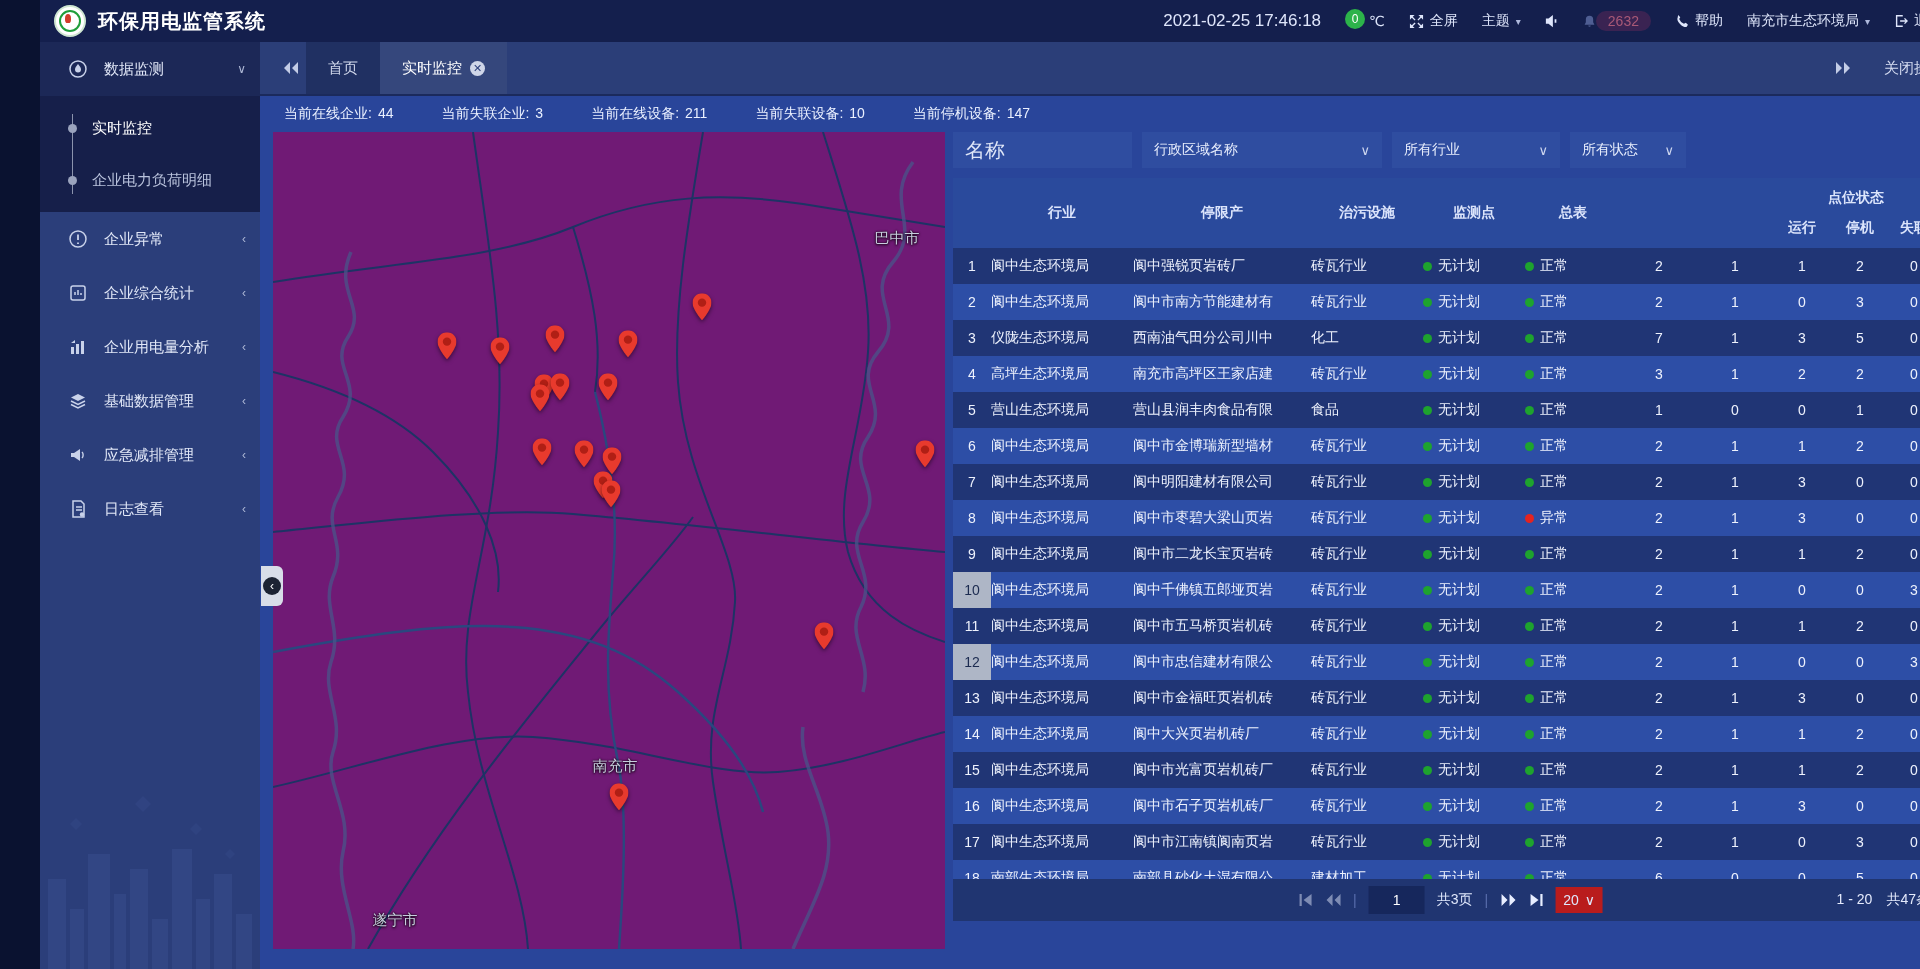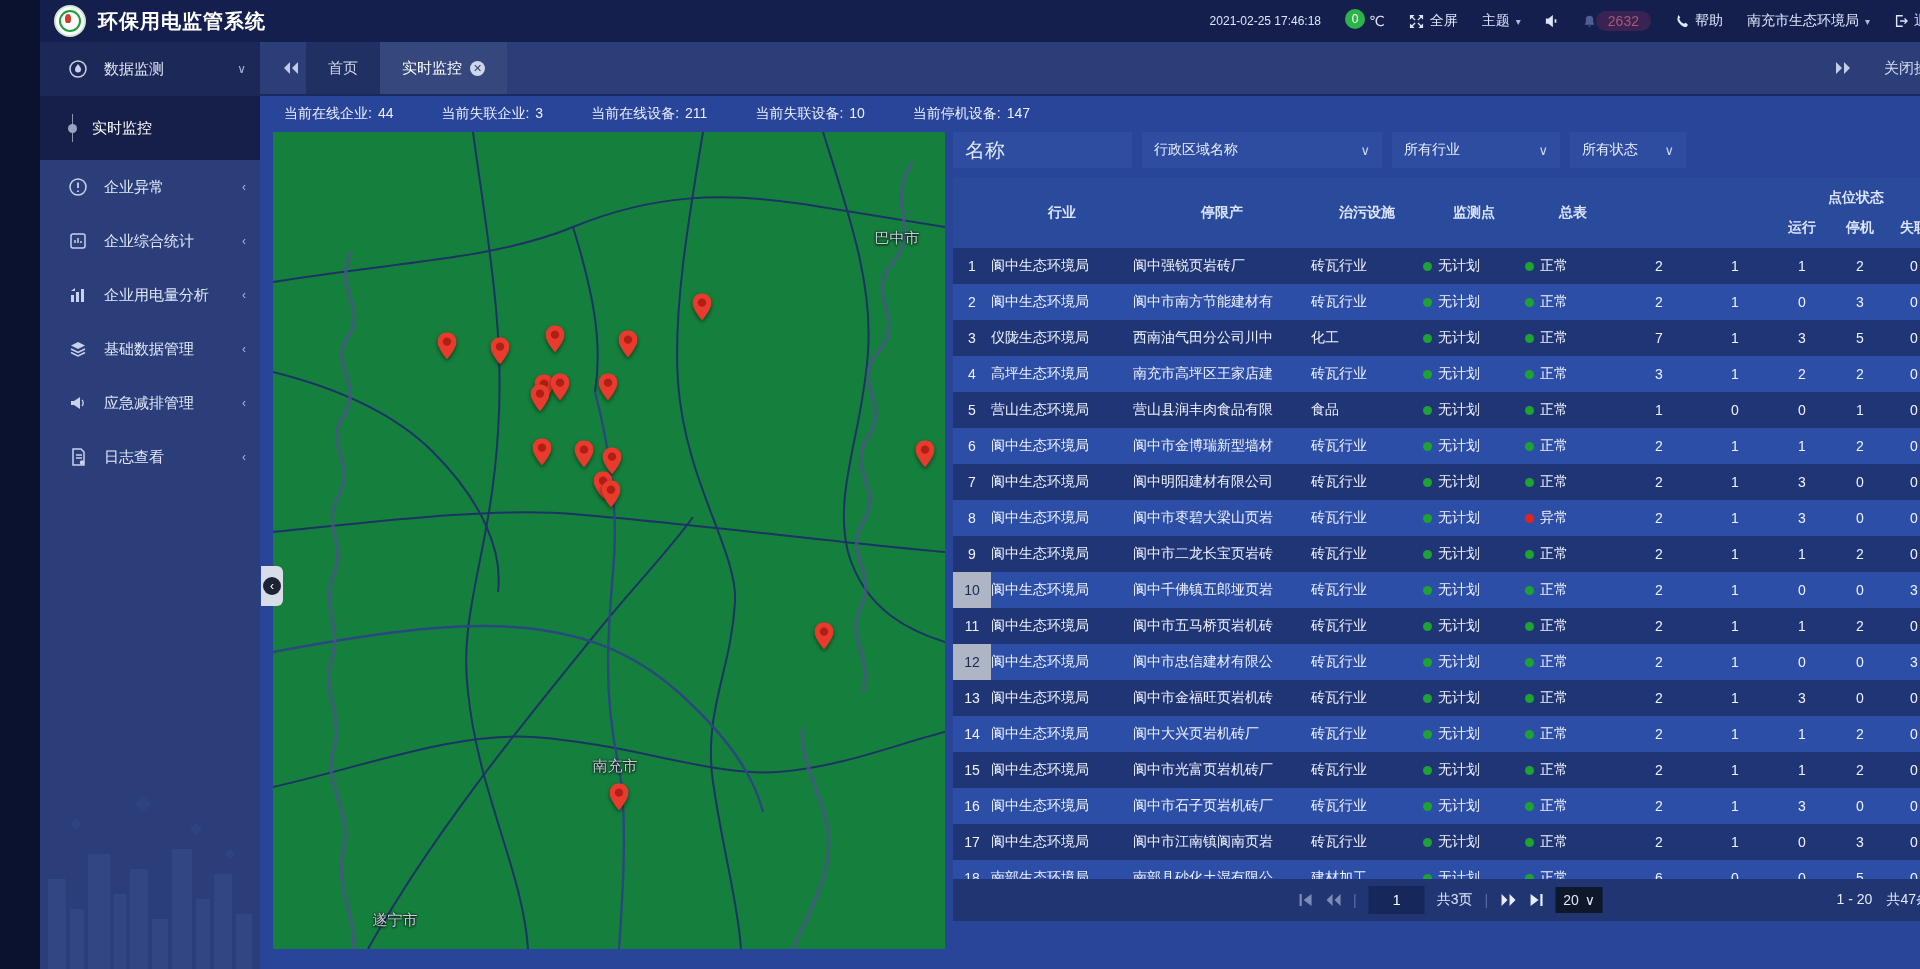--- a/index.html
+++ b/index.html
@@ -7,21 +7,21 @@
        font-family:"Liberation Sans","DejaVu Sans",sans-serif;color:#e8eeff;
        background:#0d1736;margin-left:40px;}
   
   .topbar{height:42px;background:#141f4d;display:flex;align-items:center;justify-content:space-between;padding:0 18px 0 14px;}
   .brand{display:flex;align-items:center;gap:12px;}
   .logo{width:28px;height:28px;border-radius:50%;background:#fff;border:2px solid #cfe6d2;position:relative;}
   .logo:before{content:"";position:absolute;inset:3px;border-radius:50%;border:2px solid #1f9e3a;}
   .logo:after{content:"";position:absolute;left:9px;top:7px;width:6px;height:9px;background:#d23c2a;border-radius:50% 50% 40% 40%;}
   .brand-title{font-size:20px;font-weight:bold;color:#fff;letter-spacing:1px;}
   .topbar-right{display:flex;align-items:center;gap:24px;font-size:14px;color:#dfe6fb;}
-  .datetime{font-size:12px;}
+  .datetime{font-size:17px;}
   .temp{display:flex;align-items:flex-start;gap:4px;}
   .temp-badge{width:20px;height:20px;border-radius:50%;background:#2cb34a;color:#fff;font-size:12px;display:flex;align-items:center;justify-content:center;margin-top:-4px;}
   .tb-item{display:flex;align-items:center;gap:6px;cursor:pointer;}
   .tb-item svg{display:block;}
   .caret{font-size:10px;color:#aeb9dc;}
   .notif-pill{display:flex;align-items:center;opacity:.85;}
   .pill{background:rgba(170,50,100,.30);color:#c2637e;border-radius:11px;padding:2px 12px;font-size:14px;}
   
   .body{display:flex;height:927px;position:relative;}
   
@@ -48,21 +48,21 @@
   .tab.home{background:#203062;}
   .tab.active{background:#35477c;color:#fff;}
   .tab-close{width:15px;height:15px;border-radius:50%;background:#cfd6e8;color:#2b3e7a;font-size:11px;font-weight:bold;display:flex;align-items:center;justify-content:center;cursor:pointer;}
   .tabbar-right{margin-left:auto;display:flex;align-items:center;gap:26px;}
   .close-ops{font-size:15px;color:#d6ddf2;cursor:pointer;}
   
   .statsbar{height:36px;display:flex;align-items:center;padding-left:24px;gap:48px;font-size:14px;color:#eaf0ff;}
   .stat{display:flex;gap:6px;}
   
   .panels{display:flex;gap:8px;padding:0 12px 0 13px;}
-  .map{width:672px;height:817px;background:#15803d;position:relative;overflow:hidden;flex:none;}
+  .map{width:672px;height:817px;background:#701a75;position:relative;overflow:hidden;flex:none;}
   .map-label{position:absolute;transform:translate(-50%,-50%);color:#c8cede;font-size:15px;text-shadow:0 1px 3px #000,0 0 2px #000;white-space:nowrap;}
   .pin{position:absolute;transform:translate(-50%,-58%);filter:drop-shadow(0 2px 2px rgba(0,0,0,.5));}
   
   .right{flex:1;display:flex;flex-direction:column;position:relative;min-width:0;}
   .filters{display:flex;gap:10px;height:36px;margin-bottom:10px;flex:none;}
   .fbox{background:#2f4da0;display:flex;align-items:center;justify-content:space-between;padding:0 12px;font-size:14px;color:#e7edfc;cursor:pointer;}
   .fbox .v{font-size:13px;color:#cfd8f0;}
   .name-input{width:155px;background:#2f4da0;border:none;outline:none;color:#e7edfc;font-size:20px;padding:0 12px;font-family:inherit;}
   .name-input::placeholder{color:#dfe6f8;opacity:1;}
   .w-region{width:216px;}.w-industry{width:144px;}.w-status{width:92px;}
@@ -83,21 +83,21 @@
   .dot{width:9px;height:9px;border-radius:50%;background:#9aa3bd;margin-right:6px;flex:none;}
   .dot-green{background:#1ea32e;}
   .dot-red{background:#e42320;}
   
   .pagination{height:42px;background:#203571;display:flex;align-items:center;position:relative;color:#dfe7fb;font-size:14px;flex:none;}
   .pg-center{position:absolute;left:50%;transform:translateX(-50%);display:flex;align-items:center;gap:12px;}
   .pg-btn{display:flex;align-items:center;cursor:pointer;color:#e8eeff;}
   .pg-btn.disabled{color:#7e8cb4;cursor:default;}
   .pg-sep{color:#5a6fae;}
   .pg-input{width:52px;height:26px;background:#16275c;border:none;color:#fff;text-align:center;font-size:14px;font-family:inherit;}
-  .pg-size{height:26px;background:#0f172a;display:flex;align-items:center;gap:6px;padding:0 8px;cursor:pointer;}
+  .pg-size{height:26px;background:#b91c1c;display:flex;align-items:center;gap:6px;padding:0 8px;cursor:pointer;}
   .pg-info{position:absolute;right:18px;display:flex;gap:14px;color:#e4eafc;}
   
   .vscroll{position:absolute;right:-10px;top:46px;bottom:42px;width:8px;background:#31508f;}
   .vscroll .thumb{position:absolute;top:0;left:0;right:0;height:80%;background:#94a5c9;border-radius:4px;}
   svg{vertical-align:middle;}
 </style>
 </head>
 <body>
 
 <div class="app">
@@ -166,20 +166,23 @@
               <path d="M10 5c2 2.4 3 4 3 5.4a3 3 0 1 1-6 0C7 9 8 7.4 10 5z" fill="currentColor" stroke="none"></path>
             </svg>
         </span>
         <span class="lbl">数据监测</span>
         <span class="chev">∨</span>
       </div>
       <div class="submenu">
         <div class="submenu-item active">
             <span>实时监控</span>
           </div>
+        <div class="submenu-item">
+            <span>企业电力负荷明细</span>
+          </div>
       </div>
       <div class="menu-group">
         <span class="glyph">
           <svg width="20" height="20" viewBox="0 0 20 20" fill="none" stroke="currentColor" stroke-width="1.5">
               <circle cx="10" cy="10" r="8"></circle>
               <path d="M10 5.5v5.5M10 13.5v1.5" stroke-width="1.8"></path>
             </svg>
         </span>
         <span class="lbl">企业异常</span>
         <span class="chev">‹</span>

